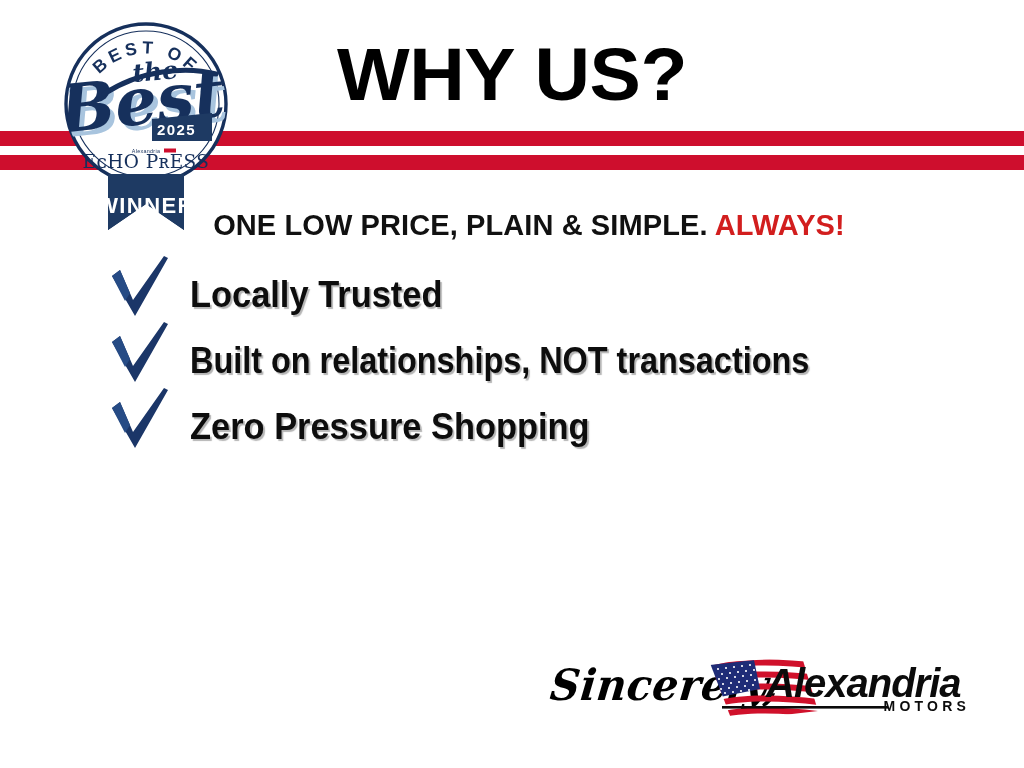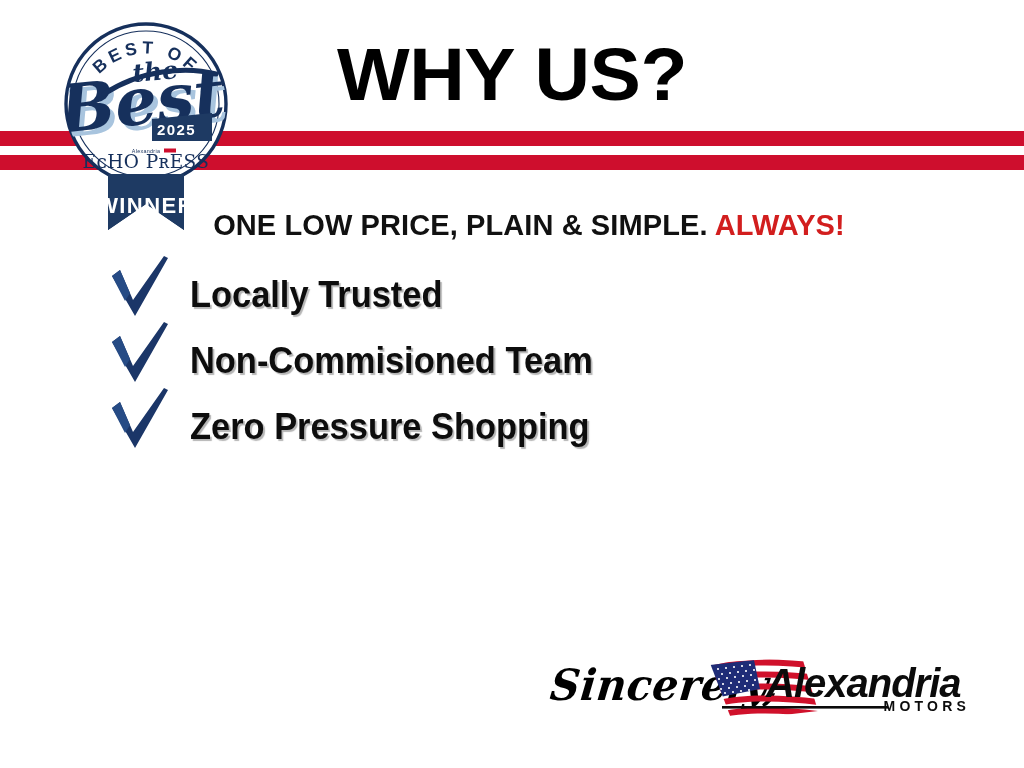--- a/index.html
+++ b/index.html
@@ -195,30 +195,30 @@
     <span class="check">
       <svg width="64" height="66" viewBox="0 0 64 66">
         <path d="M4 20 L12 14 L25 44 L56 0 L60 2 L27 60 Z" fill="#1B3668"></path>
         <path d="M4 20 L12 14 L22 37 L17 45 Z" fill="#264B85"></path>
       </svg>
     </span>
     <span class="li-label">Locally Trusted</span>
   </div>
 
 
-
   <div class="list-item">
     <span class="check">
       <svg width="64" height="66" viewBox="0 0 64 66">
         <path d="M4 20 L12 14 L25 44 L56 0 L60 2 L27 60 Z" fill="#1B3668"></path>
         <path d="M4 20 L12 14 L22 37 L17 45 Z" fill="#264B85"></path>
       </svg>
     </span>
-    <span class="li-label">Non-Commisioned Team</span>
+    <span class="li-label tight">Built on relationships, NOT transactions</span>
   </div>
+
 
   <div class="list-item">
     <span class="check">
       <svg width="64" height="66" viewBox="0 0 64 66">
         <path d="M4 20 L12 14 L25 44 L56 0 L60 2 L27 60 Z" fill="#1B3668"></path>
         <path d="M4 20 L12 14 L22 37 L17 45 Z" fill="#264B85"></path>
       </svg>
     </span>
     <span class="li-label">Zero Pressure Shopping</span>
   </div>

